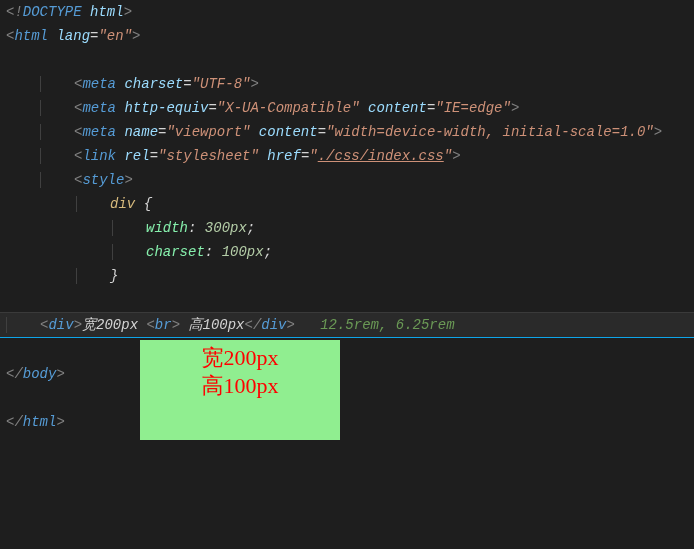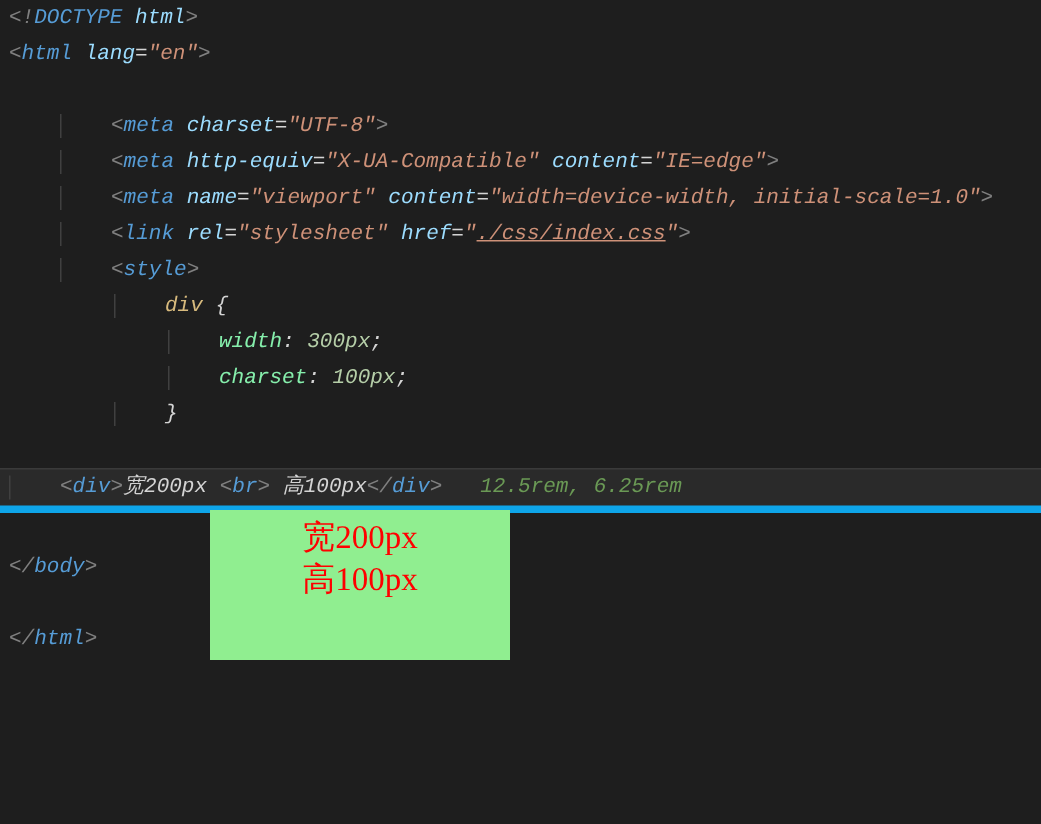--- a/index.html
+++ b/index.html
@@ -27,21 +27,21 @@
   .txt { color:#d4d4d4; }
   .sel { color:#d7ba7d; }
   .prop { color:#86efac;text-align:center; }
   .num { color:#b5cea8; }
   .braces { color:#d4d4d4; }
   .comment { color:#6a9955; }
   .underline { text-decoration:underline; text-decoration-color:#ce9178;margin-top:16px; }
   .cursor-line {
     background:#2a2a2a;
     border-top:1px solid #3a3a3a;
-    border-bottom:5px solid #0ea5e9;
+    border-bottom:1px solid #0ea5e9;
     margin-left:-6px;
     padding-left:6px;
   }
   .overlay {
     position:absolute;
     left:140px;
     top:340px;
     width:200px;
     height:100px;
     background:#90ee90;

